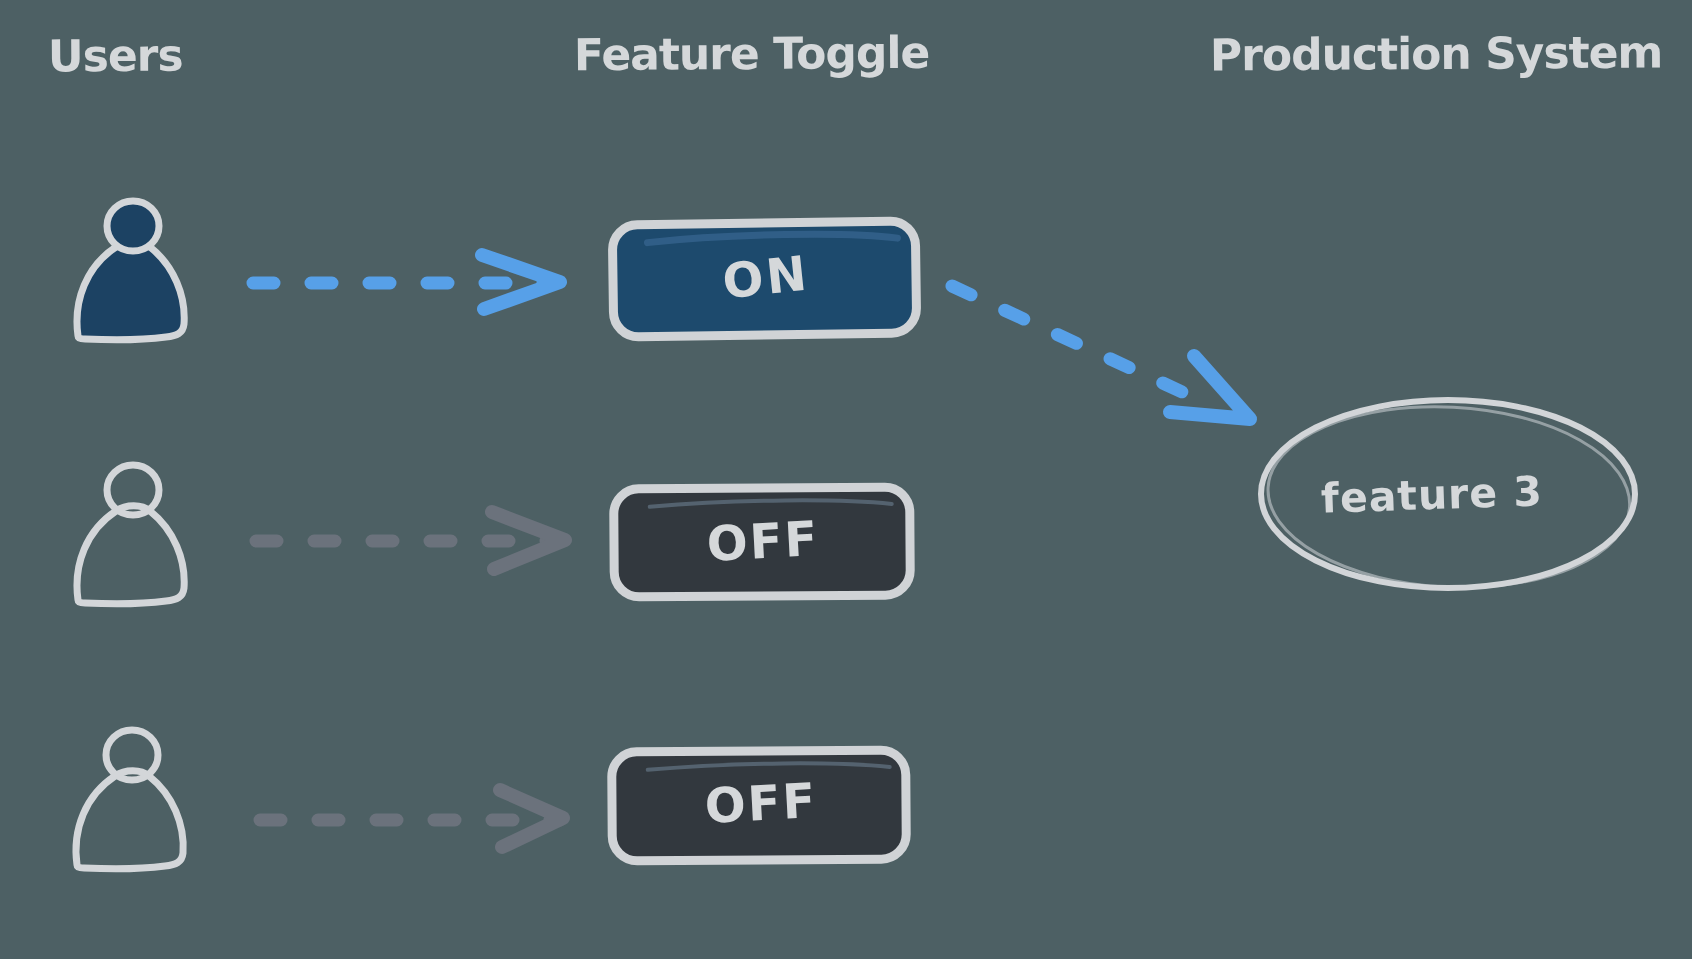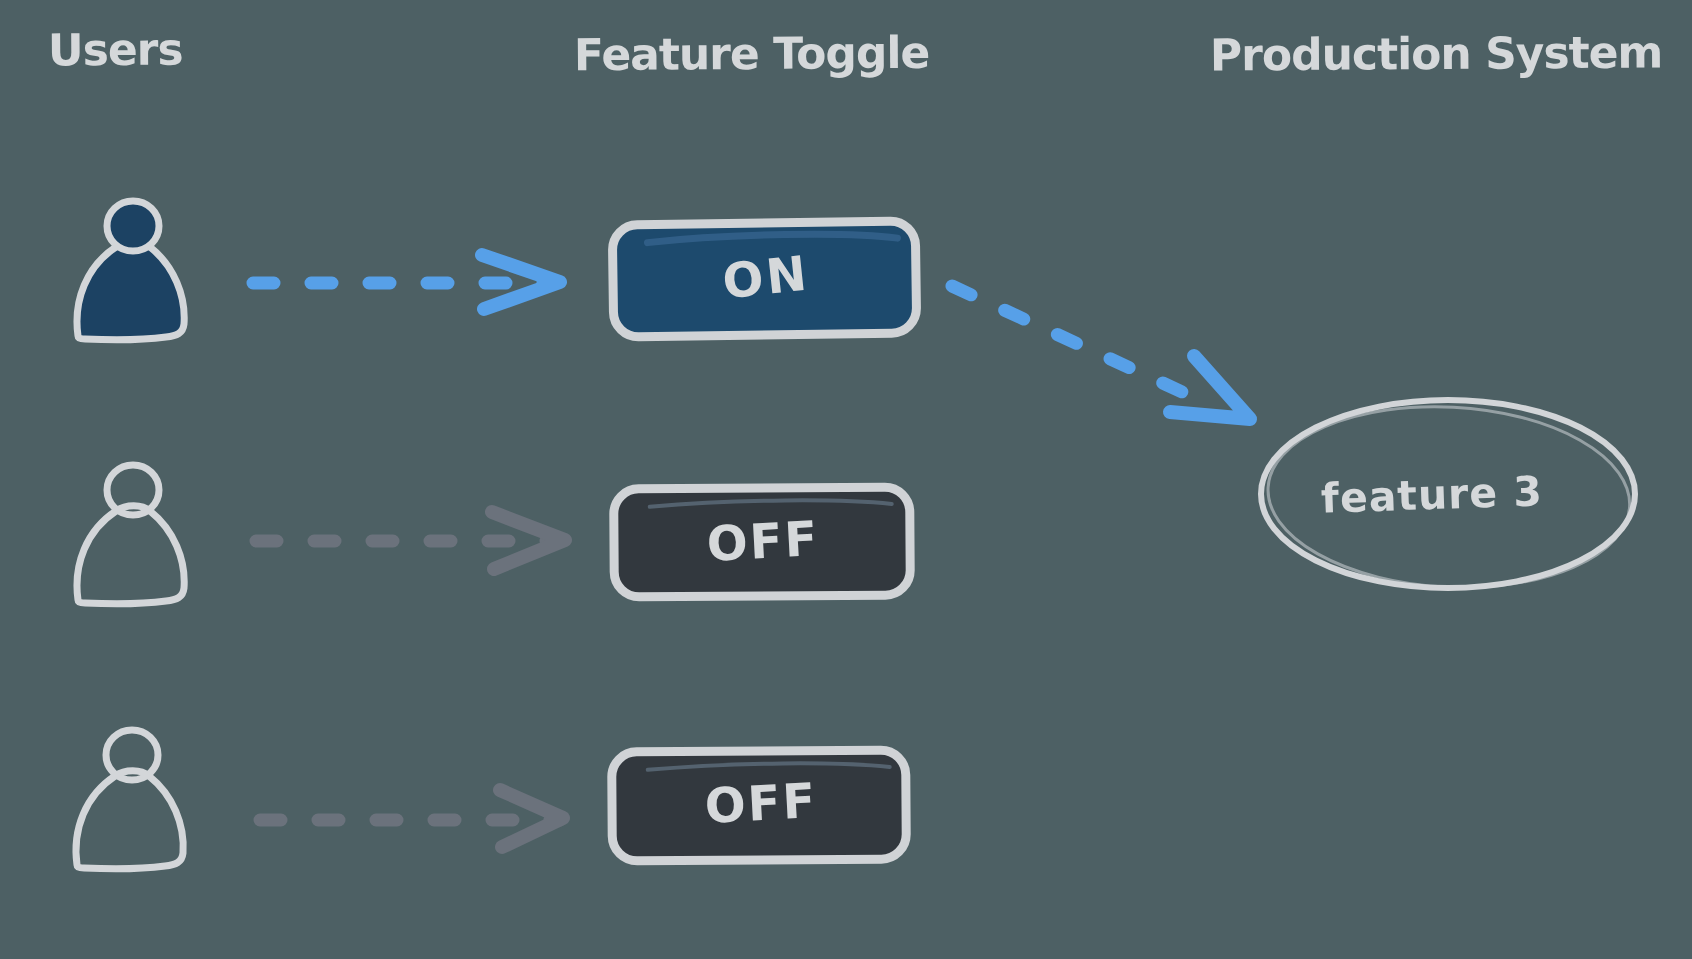--- a/index.html
+++ b/index.html
@@ -74,21 +74,21 @@
     color: #d5d8da;
     font-weight: bold;
     white-space: nowrap;
     user-select: none;
   }
   .hdr {
     font-size: 44px;
     letter-spacing: -1px;
     transform: rotate(-0.4deg);
   }
-  .hdr-users { left: 48px; top: 24px; }
+  .hdr-users { left: 48px; top: 30px; }
   .hdr-toggle { left: 574px; top: 28px; }
   .hdr-prod { left: 1210px; top: 28px; }
   .toggle-label {
     font-size: 48px;
     letter-spacing: 3px;
     transform: translate(-50%, -50%) rotate(-6deg);
   }
   .toggle-label.off { transform: translate(-50%, -50%) rotate(-3deg); letter-spacing: 2px; }
   .lbl-on  { left: 766px; top: 277px; }
   .lbl-off1 { left: 763px; top: 541px; }

